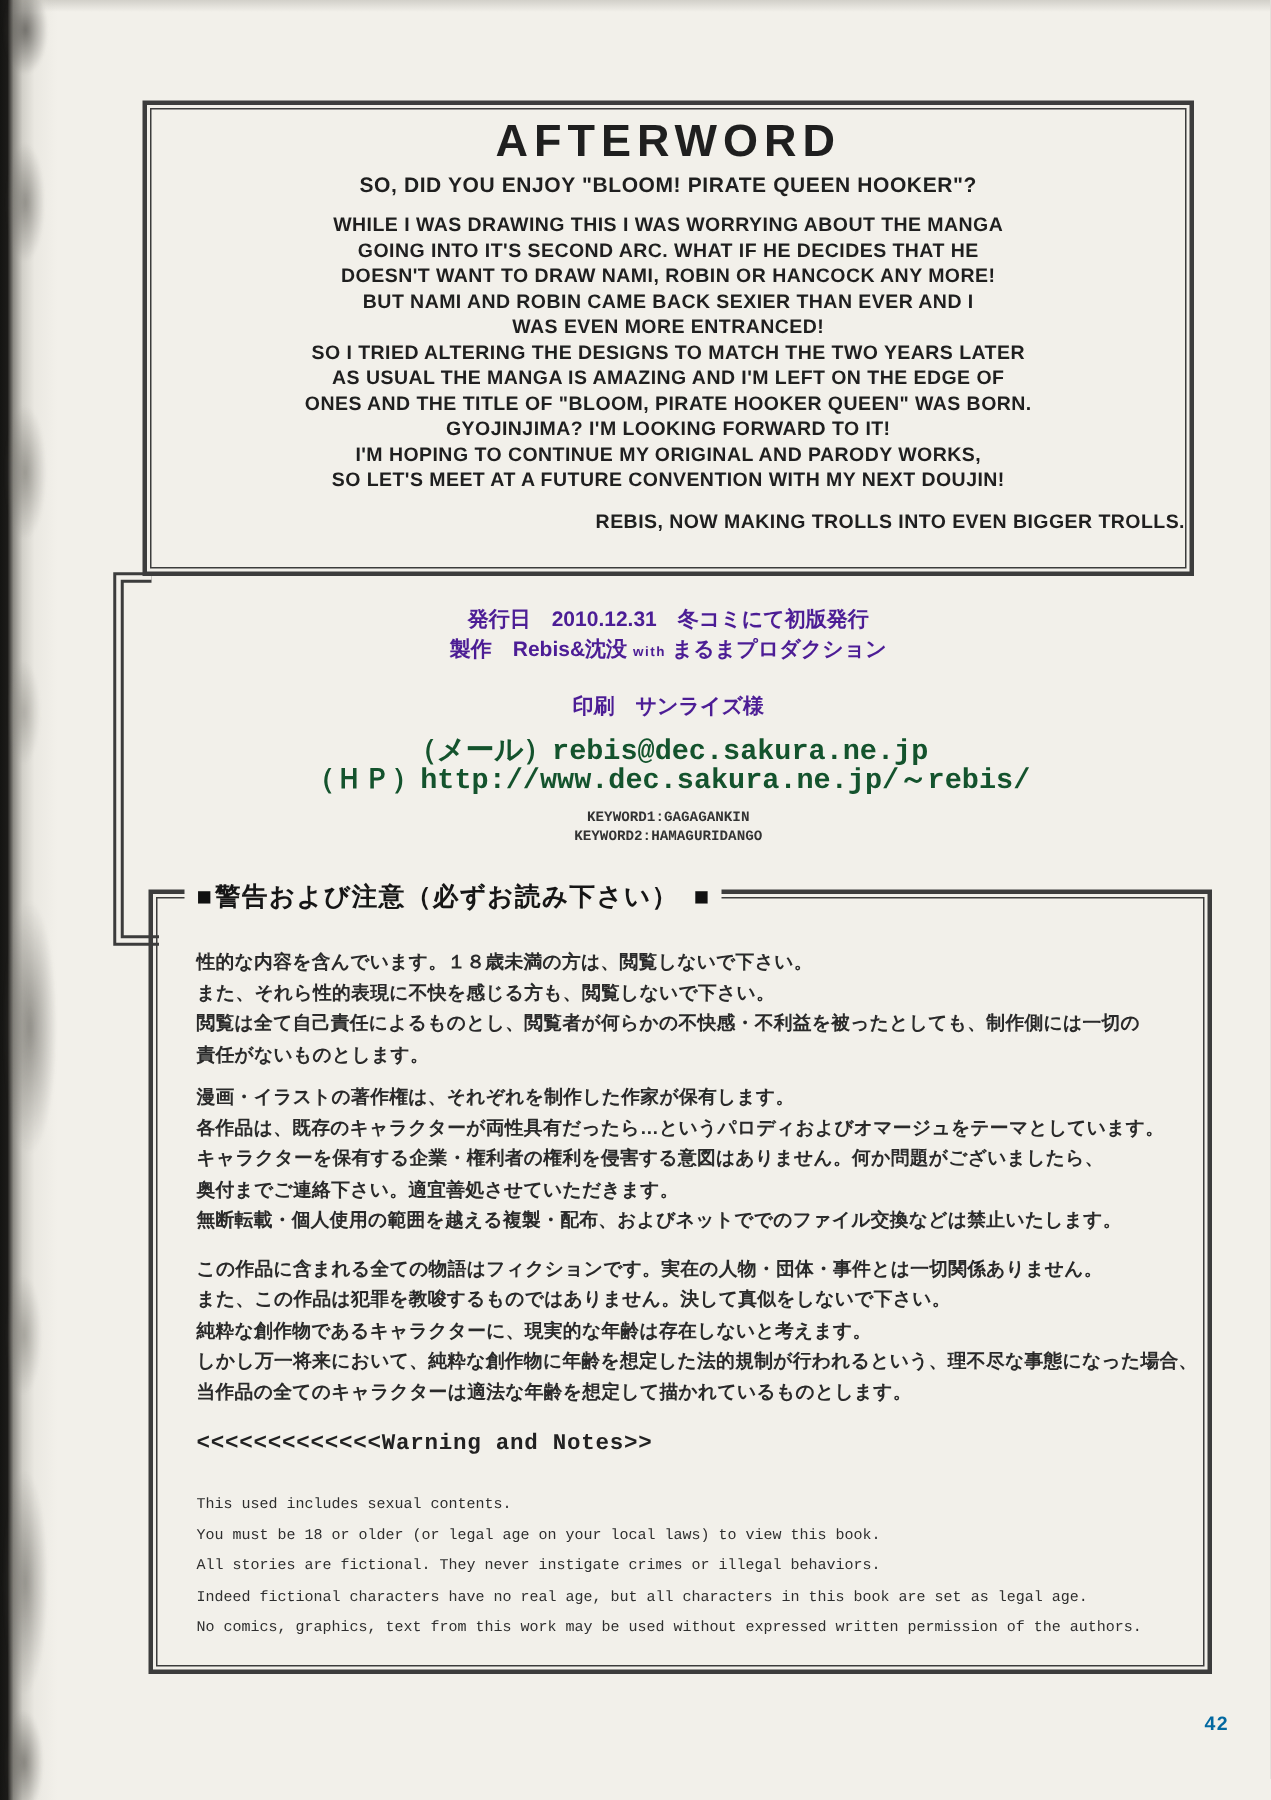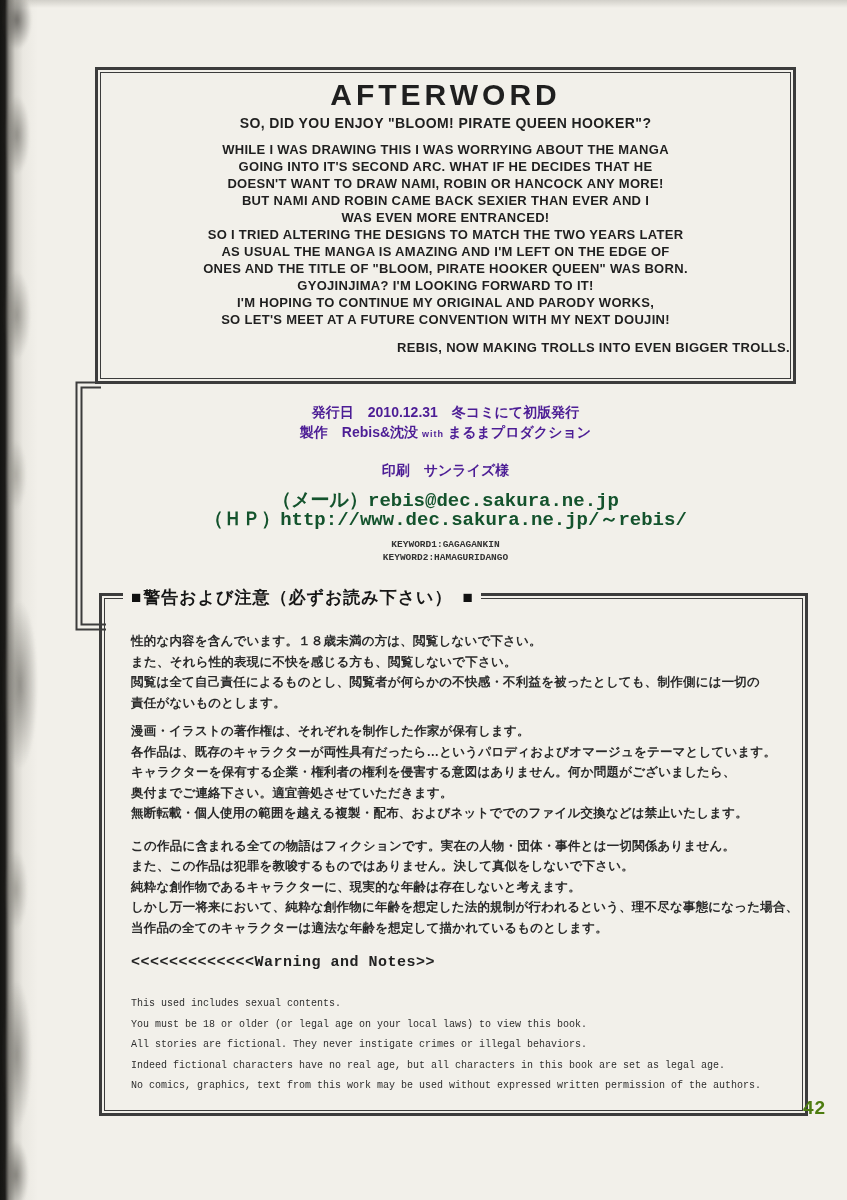--- a/index.html
+++ b/index.html
@@ -50,21 +50,21 @@
   .w-content{position:absolute;left:26px;top:32px;right:20px;}
   .w-p{margin:0 0 8px 0;}
   .w-p3{margin-top:12px;}
   .w-jline{font-size:12.5px;line-height:20.5px;color:#2a2a2a;white-space:nowrap;font-weight:bold;letter-spacing:.2px;}
   .w-notes{margin-top:14px;font-family:"Liberation Mono","DejaVu Sans Mono",monospace;
     font-size:15px;line-height:22px;font-weight:bold;color:#222;letter-spacing:.5px;}
   .w-en{margin-top:20px;}
   .w-eline{font-family:"Liberation Mono","DejaVu Sans Mono",monospace;font-size:10px;
     line-height:20.5px;color:#2e2e2e;white-space:nowrap;}
   
-  .page-num{position:absolute;left:803px;top:1097px;font-size:19px;font-weight:bold;color:#4d7c0f;letter-spacing:1px;}
+  .page-num{position:absolute;left:803px;top:1141px;font-size:13px;font-weight:bold;color:#0369a1;letter-spacing:1px;}
 </style>
 </head>
 <body>
 
 <div class="page">
 
   <div class="top-smudge"></div>
   <div class="torn-edge"></div>
   <div class="blob" style="left:2px;top:-10px;width:30px;height:60px;background:radial-gradient(ellipse,rgba(60,58,54,.65),transparent 70%);"></div>
   <div class="blob" style="left:4px;top:95px;width:26px;height:80px;background:radial-gradient(ellipse,rgba(90,88,82,.55),transparent 70%);"></div>

